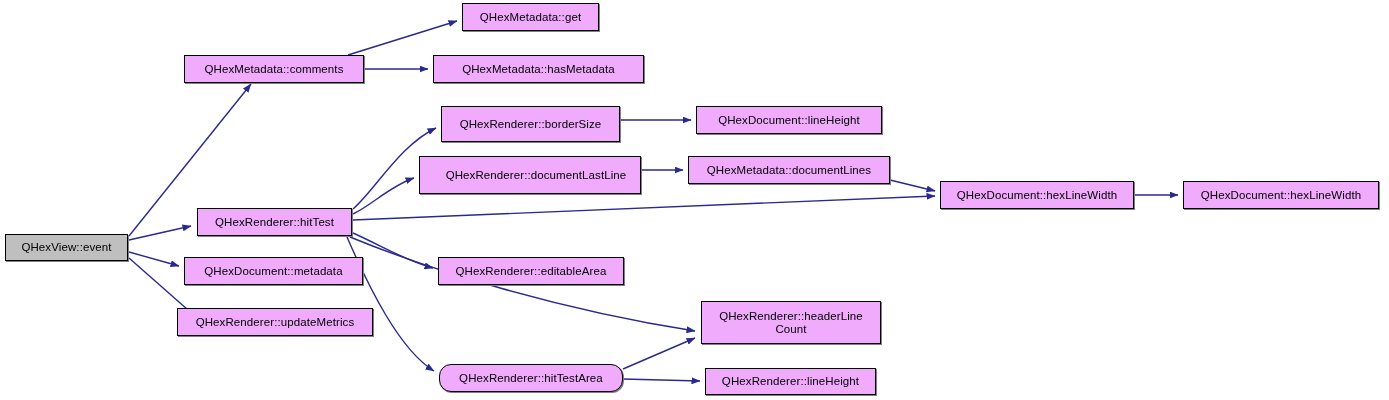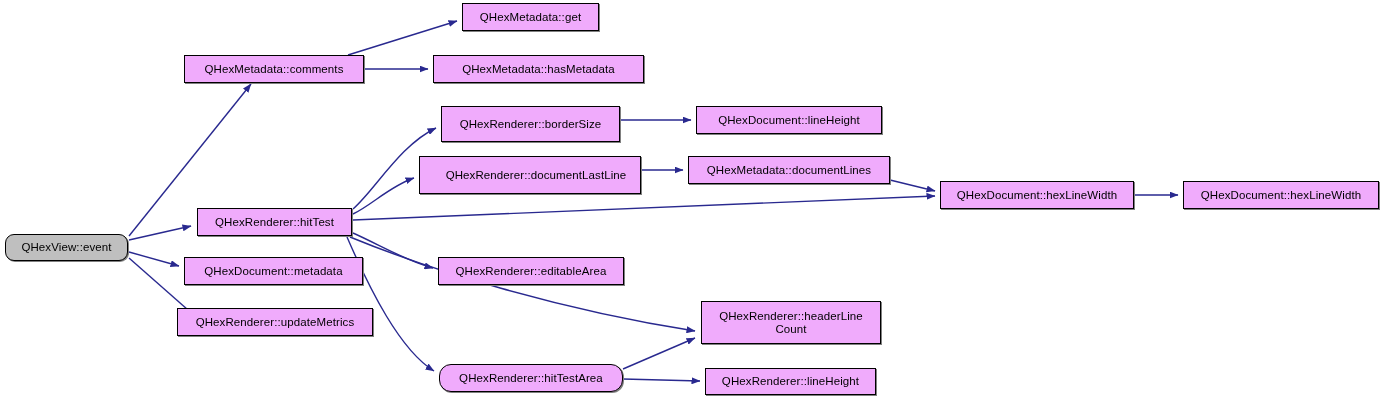--- a/index.html
+++ b/index.html
@@ -35,21 +35,20 @@
     display: flex;
     align-items: center;
     justify-content: center;
     text-align: center;
     white-space: pre-line;
     box-shadow: 1px 1px 0 0 #808080;
     z-index: 2;
   }
   .node.highlight {
     background: #bfbfbf;
-    border-radius: 9px;
   }
   .node-label {
     display: block;
     padding: 0 3px;
   }
 </style>
 </head>
 <body>
 
 <div id="callgraph">

